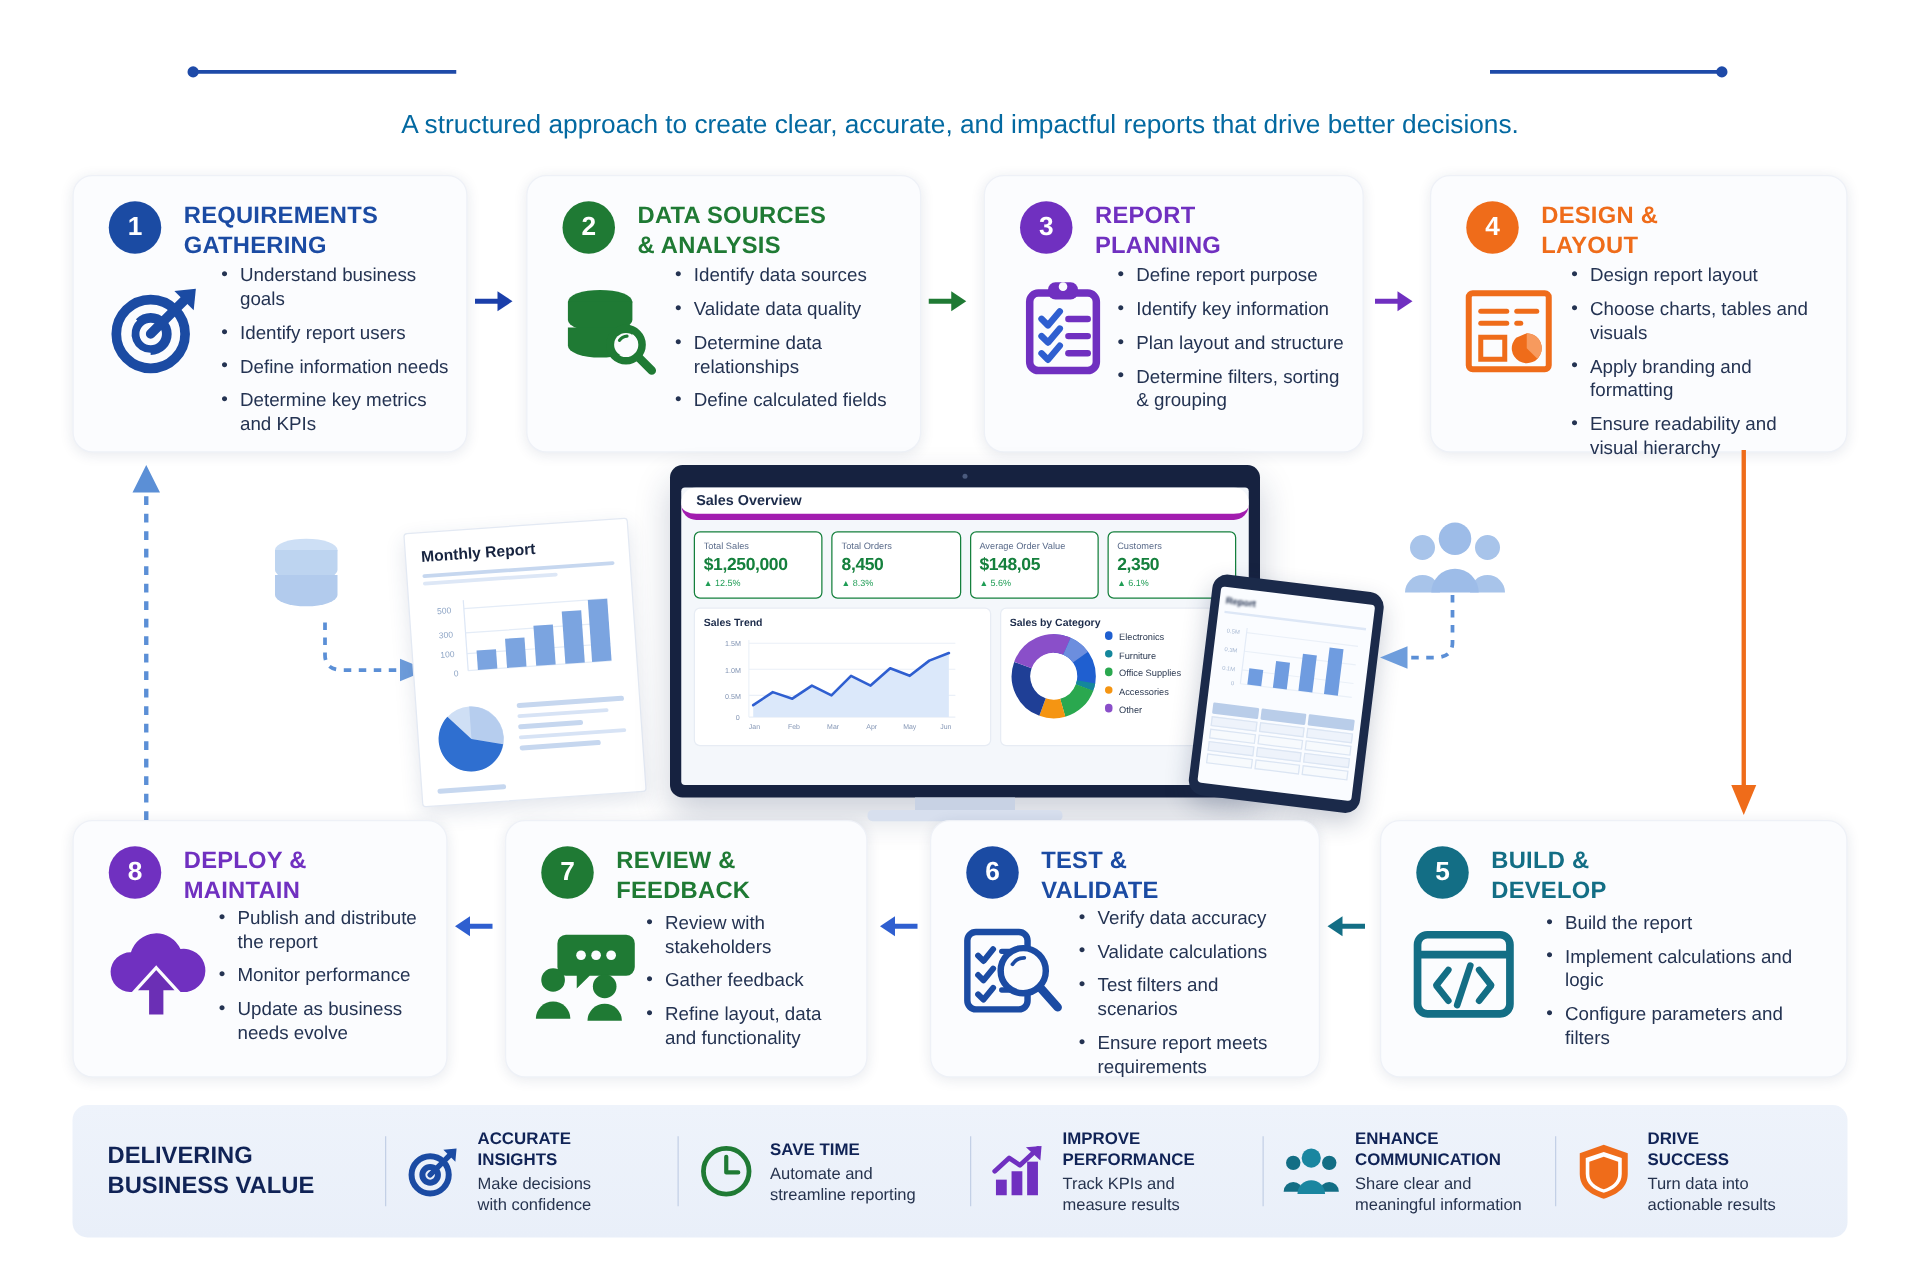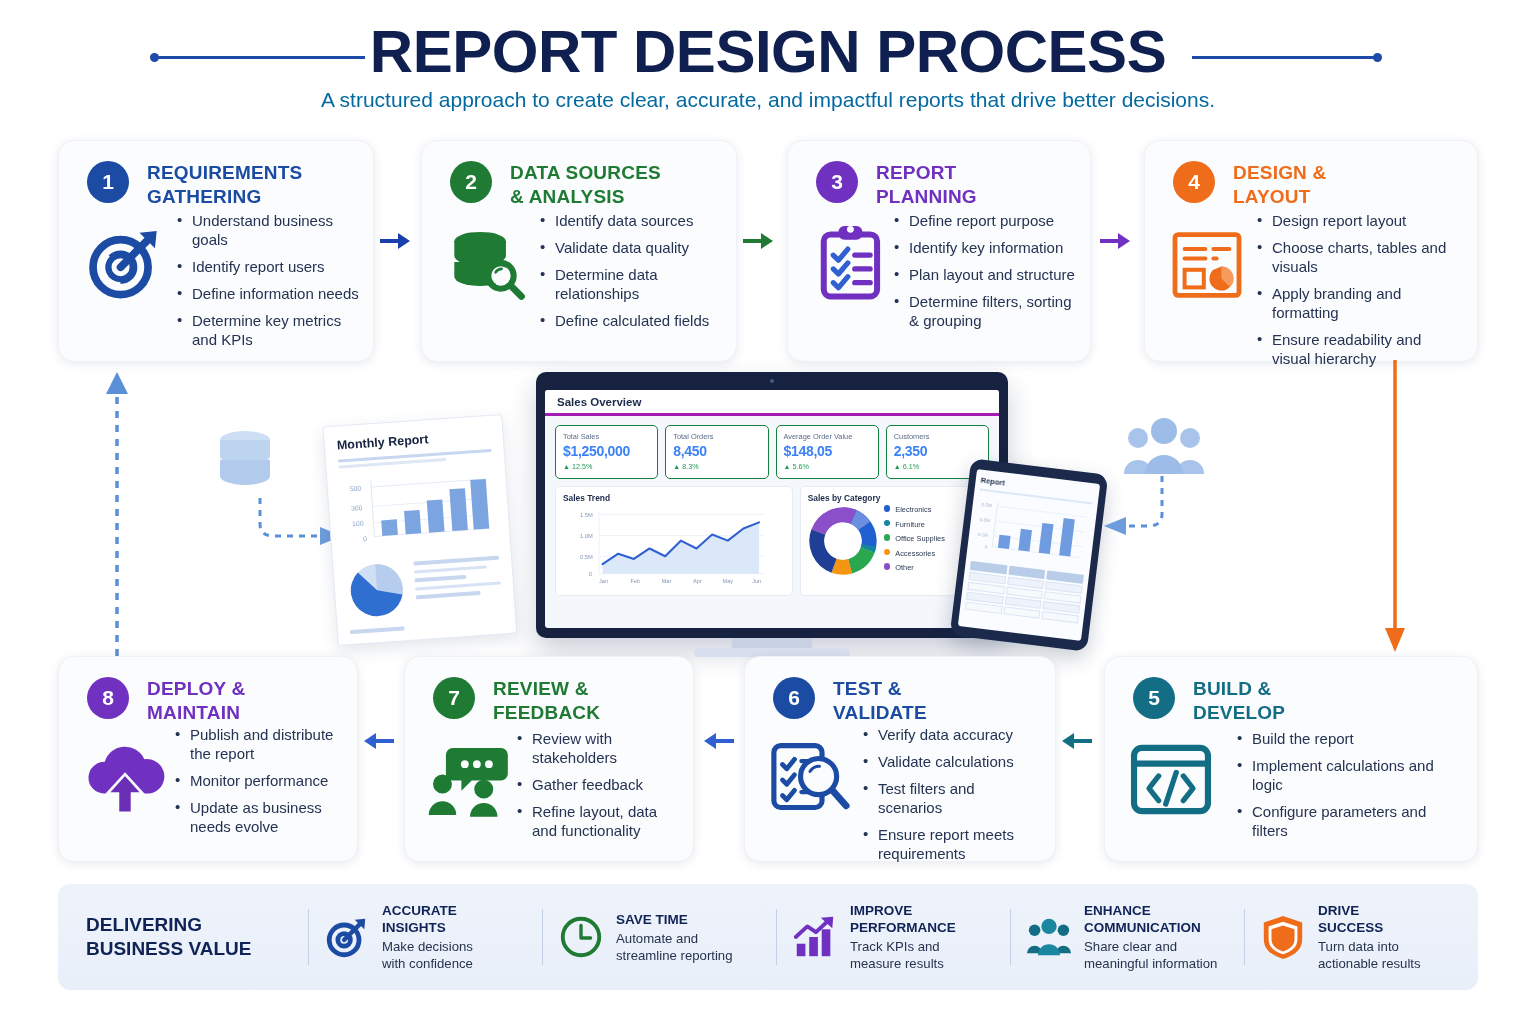--- a/index.html
+++ b/index.html
@@ -84,31 +84,31 @@
   }
   .monitor-screen {
     position: absolute; left: 9px; top: 18px; width: 454px; height: 238px;
     background: #f4f7fb; border-radius: 3px; overflow: hidden;
   }
   .monitor-cam { position: absolute; left: 50%; top: 7px; width: 4px; height: 4px; margin-left:-2px; border-radius: 50%; background: #4a5a7d; }
   .monitor-stand { position: absolute; left: 50%; top: 266px; margin-left: -40px; width: 80px; height: 12px; background: #c8d2e4; }
   .monitor-base { position: absolute; left: 50%; top: 276px; margin-left: -78px; width: 156px; height: 9px; border-radius: 4px; background: #d7dfee; }
 
   .dash-head {
-    height: 26px; background: #ffffff; border-bottom: 3px solid #a21caf;
+    height: 26px; background: #ffffff; border-bottom: 5px solid #a21caf;
     display: flex; align-items: center; padding-left: 12px;
-    font-size: 11.5px; font-weight: bold; color: #1c2b4a;
+    font-size: 11.5px; font-weight: bold; color: #1c2b4a; border-radius: 12px;
   }
   .kpi-row { display: flex; gap: 7px; padding: 9px 10px 4px 10px; }
   .kpi {
     flex: 1; background: #fff; border: 1px solid #15803d; border-radius: 5px;
     padding: 6px 7px 7px 7px;
   }
   .kpi .k-label { font-size: 7.4px; color: #5a6b8a; margin-bottom: 2px; }
-  .kpi .k-value { font-size: 14px; font-weight: bold; color: #3b82f6; letter-spacing: -0.3px; }
+  .kpi .k-value { font-size: 14px; font-weight: bold; color: #15803d; letter-spacing: -0.3px; }
   .kpi .k-delta { font-size: 7.2px; color: #1f9d55; margin-top: 3px; }
   .kpi .k-delta .tri { font-size: 7px; }
 
   .chart-row { display: flex; gap: 7px; padding: 3px 10px 10px 10px; }
   .panel { background: #fff; border: 1px solid #e7ecf4; border-radius: 5px; padding: 6px 7px; }
   .panel-title { font-size: 8.4px; font-weight: bold; color: #1c2b4a; margin-bottom: 2px; }
   .panel.trend { flex: 1.28; }
   .panel.cat { flex: 1; display: block; }
   .cat-inner { display: flex; align-items: center; }
   .legend { margin-left: 6px; }
@@ -168,21 +168,20 @@
 
   <div class="header">
     <div class="deco left">
       <div class="dot"></div>
       <div class="bar"></div>
     </div>
     <div class="deco right">
       <div class="bar"></div>
       <div class="dot"></div>
     </div>
-    <div class="title">REPORT DESIGN PROCESS</div>
     <div class="subtitle">A structured approach to create clear, accurate, and impactful reports that drive better decisions.</div>
   </div>
 
   <div class="card" style="left:58px; top:140px; width:316px; height:222px;">
     <div class="badge" style="background:#1b4ba3;">1</div>
     <div class="card-title" style="color:#1b4ba3;">
       <span>REQUIREMENTS</span><br>
       <span>GATHERING</span>
     </div>
     <div class="card-icon">

